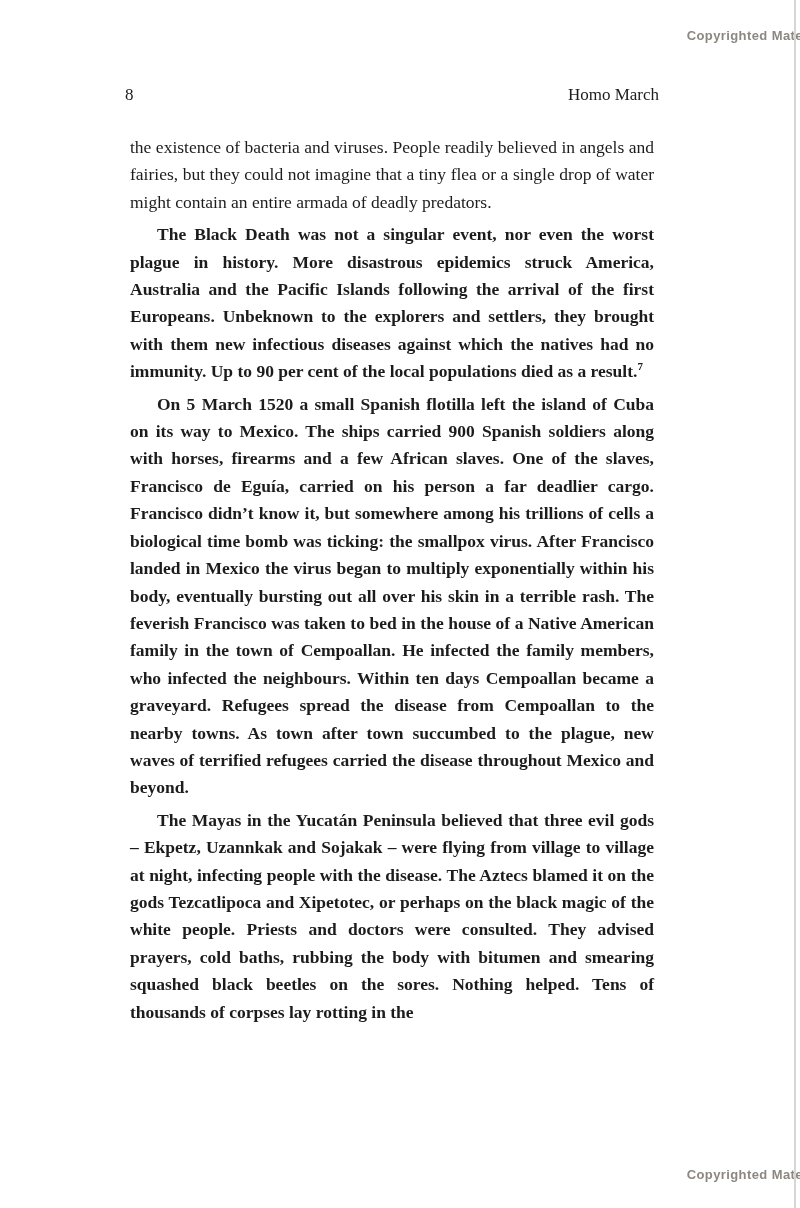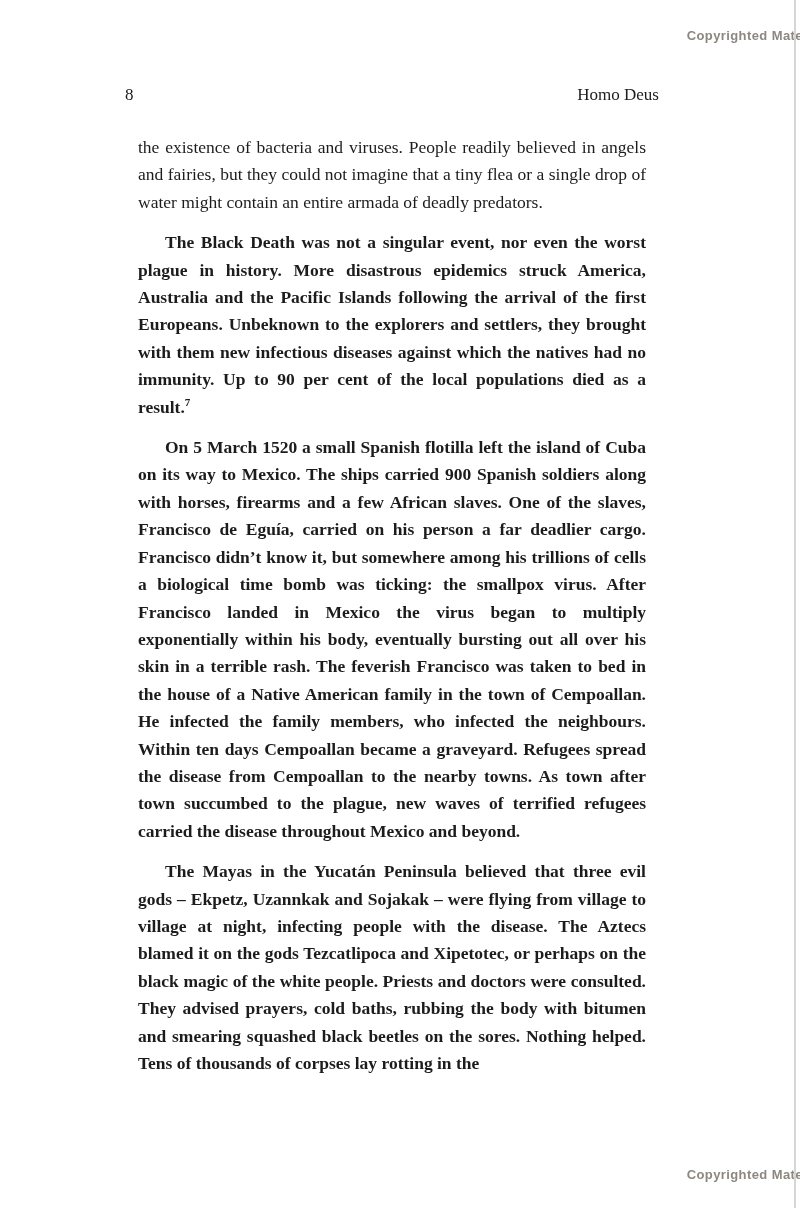--- a/index.html
+++ b/index.html
@@ -52,21 +52,21 @@
     color: #1c1c1c;
   }
   .body-text {
     margin-top: 29px;
     font-size: 17.5px;
     line-height: 27.4px;
     text-align: justify;
     color: #1c1c1c;
   }
   .body-text p {
-    margin: 13px;
+    margin: 5px;
     padding: 0;
   }
   .body-text p.indent {
     text-indent: 27px;
     font-weight: bold;
   }
   .body-text sup {
     font-size: 11px;
     line-height: 0;
     vertical-align: super;
@@ -76,21 +76,21 @@
 <body>
 
 <div class="page">
 
   <div class="copyright top">Copyrighted Material</div>
 
   <div class="content">
 
     <div class="running-head">
       <span>8</span>
-      <span>Homo Deus</span>
+      <span>Homo March</span>
     </div>
 
     <div class="body-text">
 
     <p>the existence of bacteria and viruses. People readily believed in angels and fairies, but they could not imagine that a tiny flea or a single drop of water might contain an entire armada of deadly predators.</p>
         <p class="indent">The Black Death was not a singular event, nor even the worst plague in history. More disastrous epidemics struck America, Australia and the Pacific Islands following the arrival of the first Europeans. Unbeknown to the explorers and settlers, they brought with them new infectious diseases against which the natives had no immunity. Up to 90 per cent of the local populations died as a result.<sup>7</sup></p>
         <p class="indent">On 5 March 1520 a small Spanish flotilla left the island of Cuba on its way to Mexico. The ships carried 900 Spanish soldiers along with horses, firearms and a few African slaves. One of the slaves, Francisco de Eguía, carried on his person a far deadlier cargo. Francisco didn’t know it, but somewhere among his trillions of cells a biological time bomb was ticking: the smallpox virus. After Francisco landed in Mexico the virus began to multiply exponentially within his body, eventually bursting out all over his skin in a terrible rash. The feverish Francisco was taken to bed in the house of a Native American family in the town of Cempoallan. He infected the family members, who infected the neighbours. Within ten days Cempoallan became a graveyard. Refugees spread the disease from Cempoallan to the nearby towns. As town after town succumbed to the plague, new waves of terrified refugees carried the disease throughout Mexico and beyond.</p>
         <p class="indent">The Mayas in the Yucatán Peninsula believed that three evil gods – Ekpetz, Uzannkak and Sojakak – were flying from village to village at night, infecting people with the disease. The Aztecs blamed it on the gods Tezcatlipoca and Xipetotec, or perhaps on the black magic of the white people. Priests and doctors were consulted. They advised prayers, cold baths, rubbing the body with bitumen and smearing squashed black beetles on the sores. Nothing helped. Tens of thousands of corpses lay rotting in the</p>
       </div>
 

